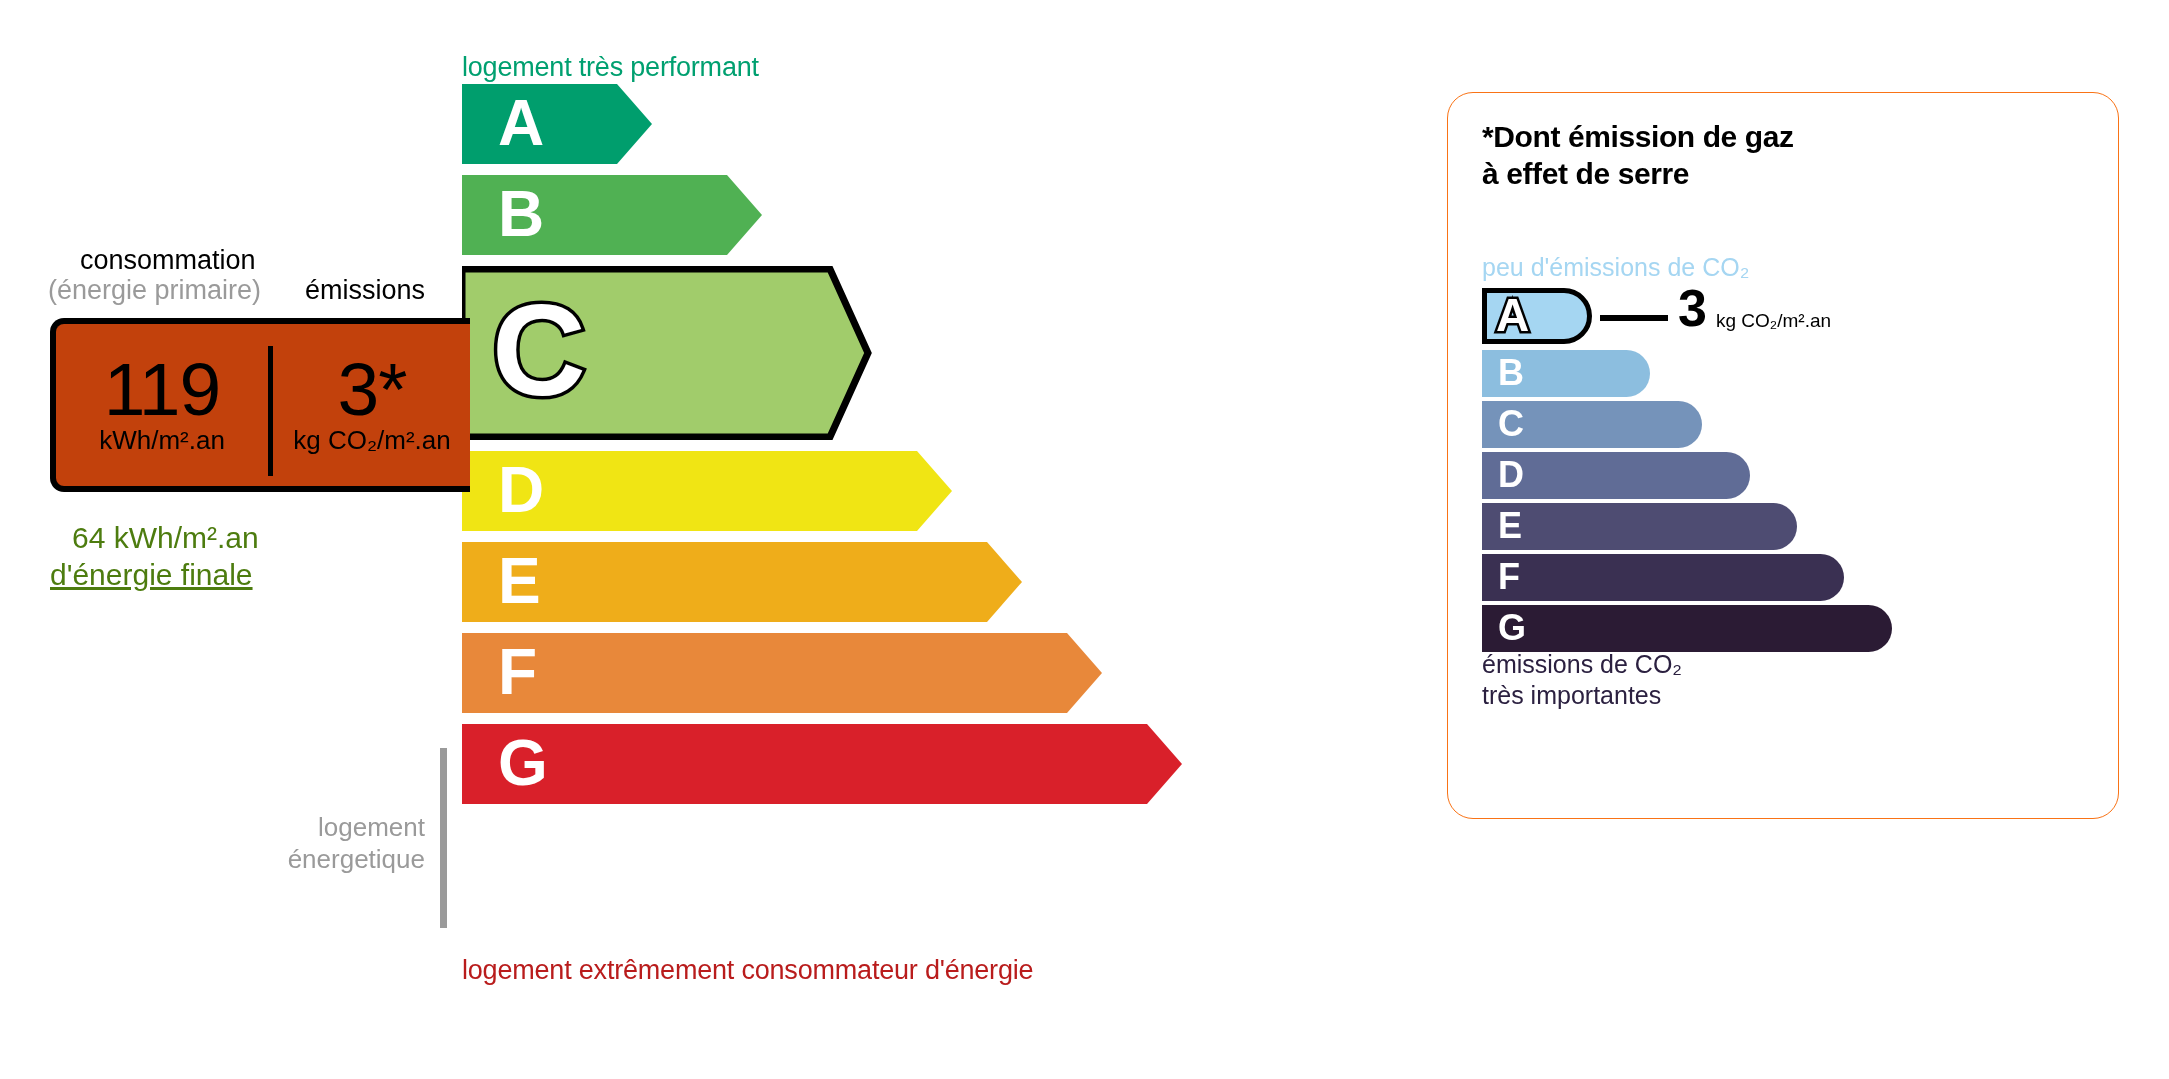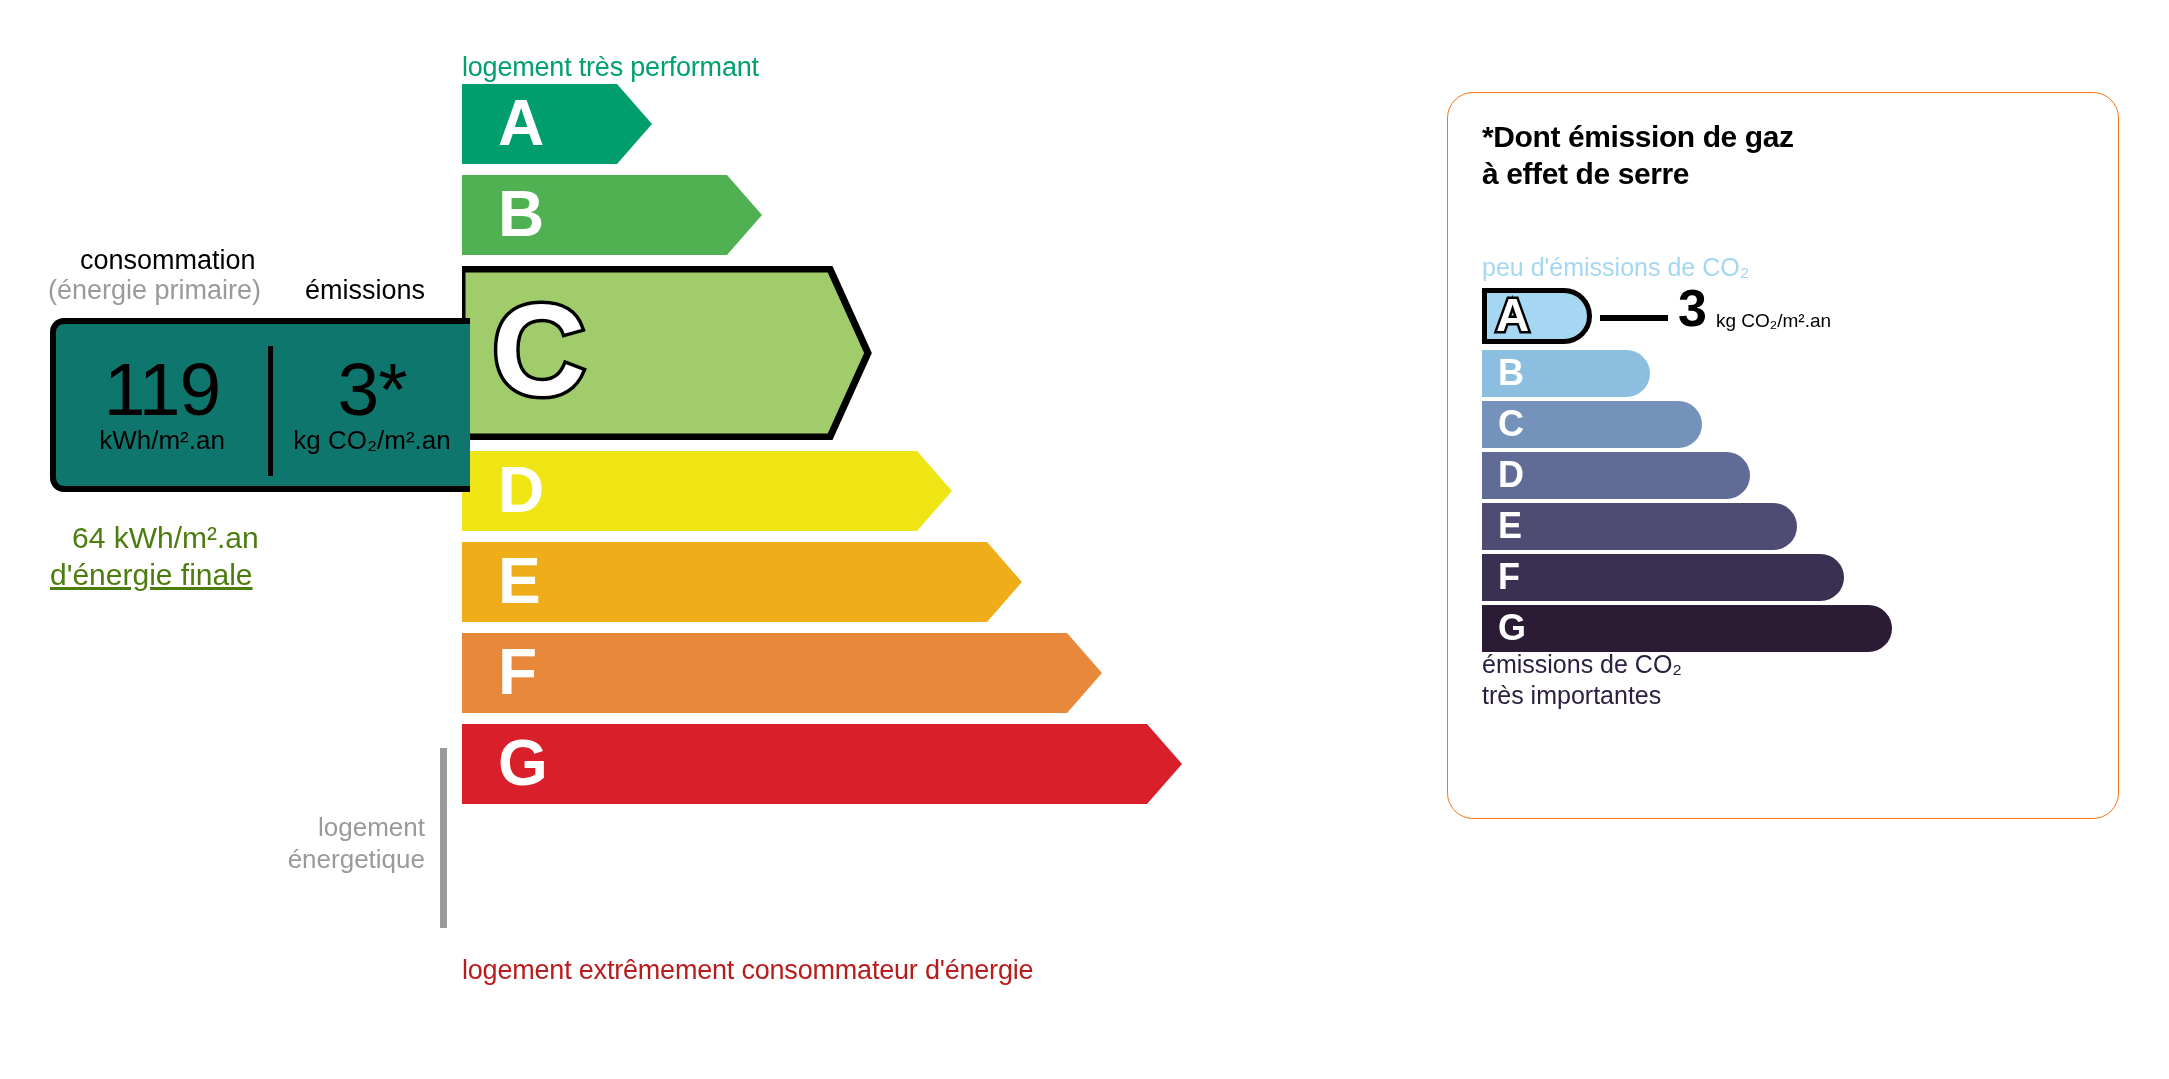--- a/index.html
+++ b/index.html
@@ -84,21 +84,21 @@
   
   #value-box {
     position: absolute;
     left: 50px;
     top: 318px;
     width: 420px;
     height: 174px;
     border: 6px solid #000000;
     border-right: none;
     border-radius: 14px 0 0 14px;
-    background: #0f766e;
+    background: #c2410c;
     box-sizing: border-box;
     z-index: 5;
     padding-left: 45px;
   }
   #value-box .cell {
     position: absolute;
     top: 0;
     height: 100%;
     display: flex;
     flex-direction: column;

